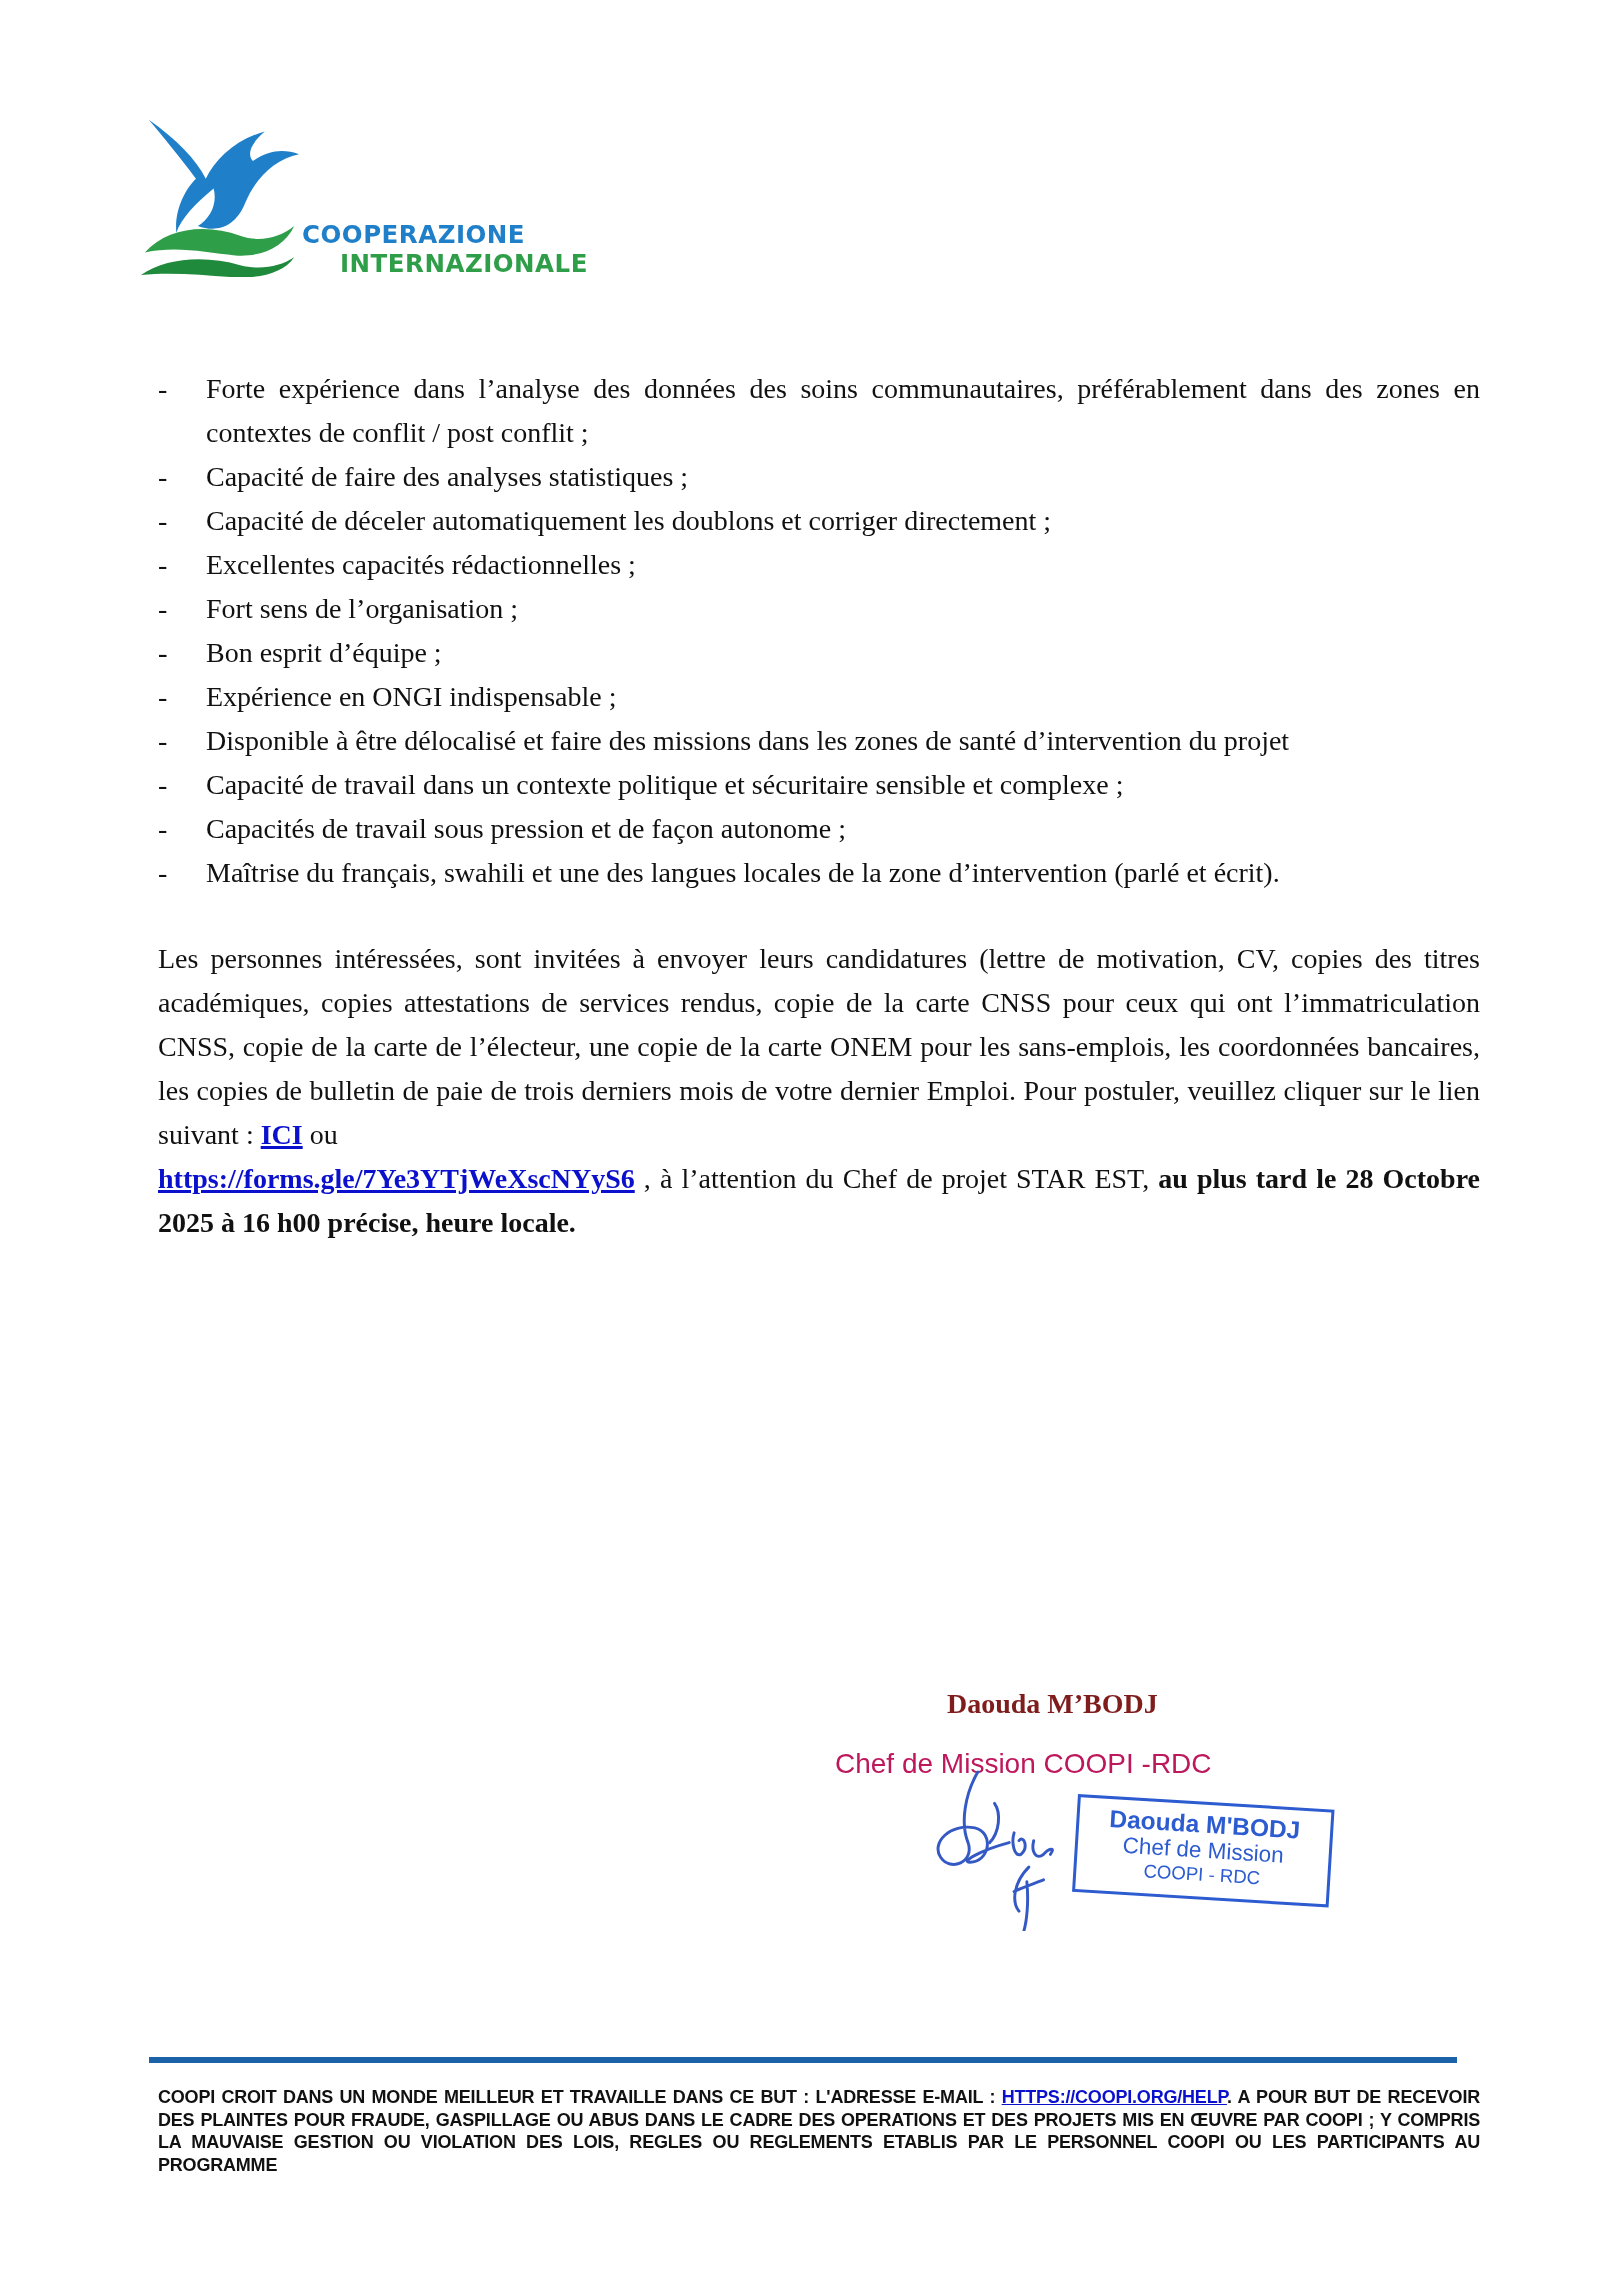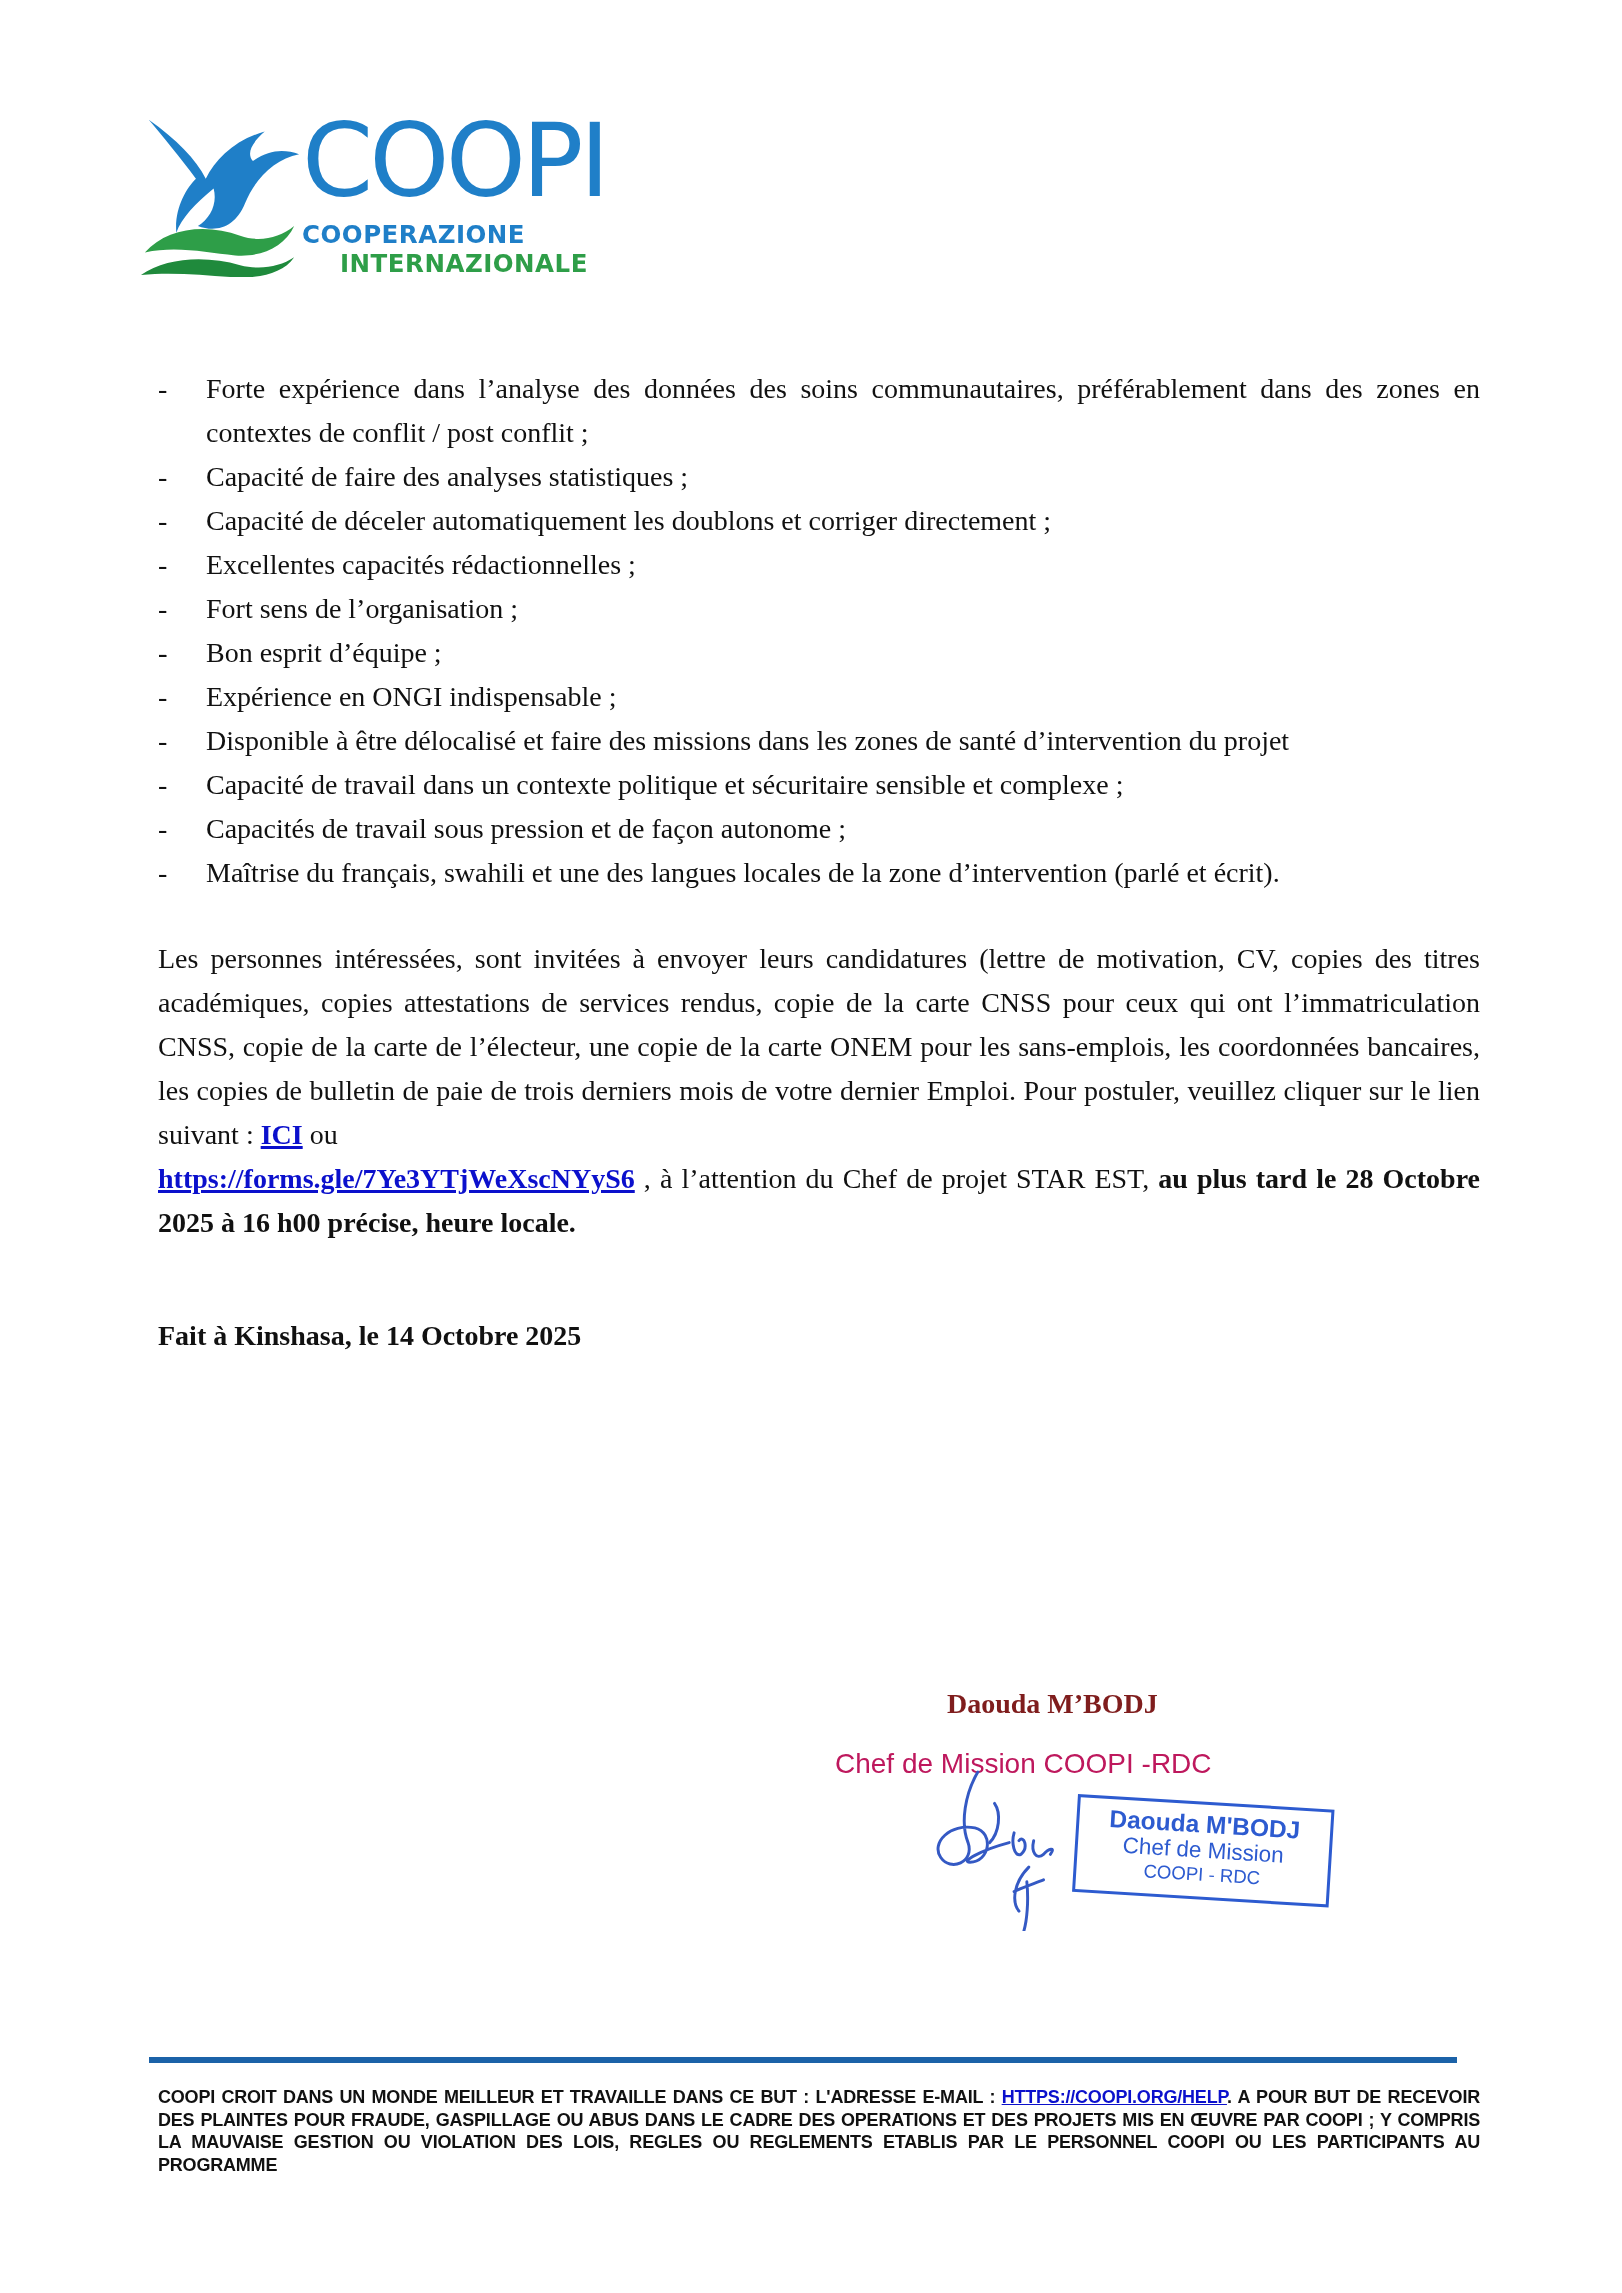--- a/index.html
+++ b/index.html
@@ -46,21 +46,20 @@
 <body>
 
 <div class="page">
 
   <div class="logo">
     <svg class="logo-mark" viewBox="0 0 170 170">
       <path d="M12 10 C40 30 60 50 70 70 C80 50 100 30 130 22 C115 35 112 45 118 52 C135 40 150 40 165 45 C140 50 120 70 110 95 C100 120 80 125 62 118 C75 110 82 95 78 80 C60 95 45 110 40 125 C38 100 50 80 60 70 C45 50 25 25 12 10 Z" fill="#1f7fc8"></path>
       <path d="M8 145 C30 120 70 115 105 128 C125 135 145 130 160 118 C150 140 125 150 100 148 C70 145 40 138 8 145 Z" fill="#2e9e48"></path>
       <path d="M4 168 C30 150 70 148 105 158 C125 163 145 160 160 150 C148 168 120 172 95 170 C65 168 35 165 4 168 Z" fill="#1f8a3c"></path>
     </svg>
-    <div class="logo-word" style="color: rgb(31, 127, 200);"><span>COO</span><span>PI</span></div>
     <div class="logo-sub1">COOPERAZIONE</div>
     <div class="logo-sub2">INTERNAZIONALE</div>
   </div>
 
   <div class="content">
     <ul class="bullets" id="req-list">
         <li><span class="dash">-</span><span>Forte expérience dans l’analyse des données des soins communautaires, préférablement dans des zones en contextes de conflit / post conflit ;</span></li>
         <li><span class="dash">-</span><span>Capacité de faire des analyses statistiques ;</span></li>
         <li><span class="dash">-</span><span>Capacité de déceler automatiquement les doublons et corriger directement ;</span></li>
         <li><span class="dash">-</span><span>Excellentes capacités rédactionnelles ;</span></li>
@@ -71,21 +70,20 @@
         <li><span class="dash">-</span><span>Disponible à être délocalisé et faire des missions dans les zones de santé d’intervention du projet</span></li>
         <li><span class="dash">-</span><span>Capacité de travail dans un contexte politique et sécuritaire sensible et complexe ;</span></li>
         <li><span class="dash">-</span><span>Capacités de travail sous pression et de façon autonome ;</span></li>
         <li><span class="dash">-</span><span>Maîtrise du français, swahili et une des langues locales de la zone d’intervention (parlé et écrit).</span></li>
       </ul>
 
     <p class="para p-apply"><span>Les personnes intéressées, sont invitées à envoyer leurs candidatures (lettre de motivation, CV, copies des titres académiques, copies attestations de services rendus, copie de la carte CNSS pour ceux qui ont l’immatriculation CNSS, copie de la carte de l’électeur, une copie de la carte ONEM pour les sans-emplois, les coordonnées bancaires, les copies de bulletin de paie de trois derniers mois de votre dernier Emploi. Pour postuler, veuillez cliquer sur le lien suivant : </span><a class="lnk" href="#">ICI</a><span> ou </span><br><a class="lnk" href="#">https://forms.gle/7Ye3YTjWeXscNYyS6</a><span> , à l’attention du Chef de projet STAR EST, </span><span class="b">au plus tard le 28 Octobre 2025 à 16 h00 précise, heure locale.</span></p>
 
 
 
-    <p class="para p-fait">Fait à Kinshasa, le 14 Octobre 2025</p>
   </div>
 
   <div class="sign-name">Daouda M’BODJ</div>
   <div class="sign-title">Chef de Mission COOPI -RDC</div>
 
   <svg class="signature" viewBox="0 0 200 170">
     <g fill="none" stroke="#3459c4" stroke-width="3" stroke-linecap="round">
       <path d="M58 8 C45 30 40 60 48 80 C55 100 30 110 20 95 C10 80 30 60 55 65 C75 70 70 100 50 100 C40 100 60 88 90 80"></path>
       <path d="M75 40 C82 50 80 70 70 80"></path>
       <path d="M95 70 C92 80 95 95 102 92 C110 85 105 72 100 78"></path>

